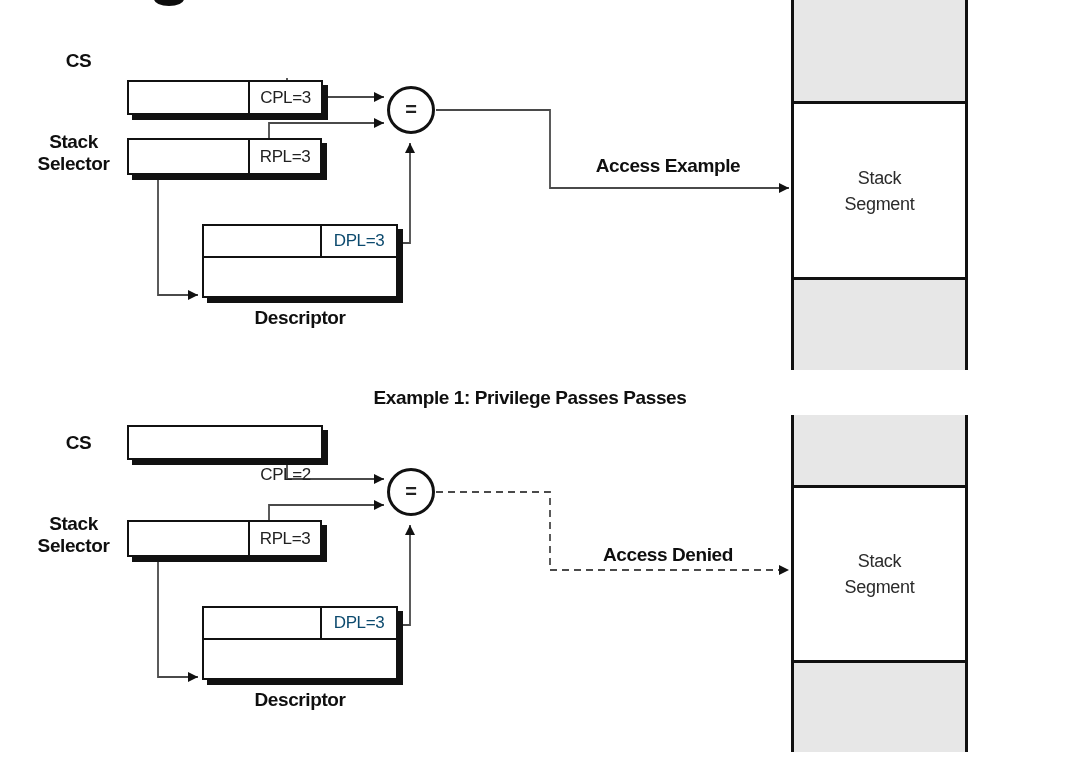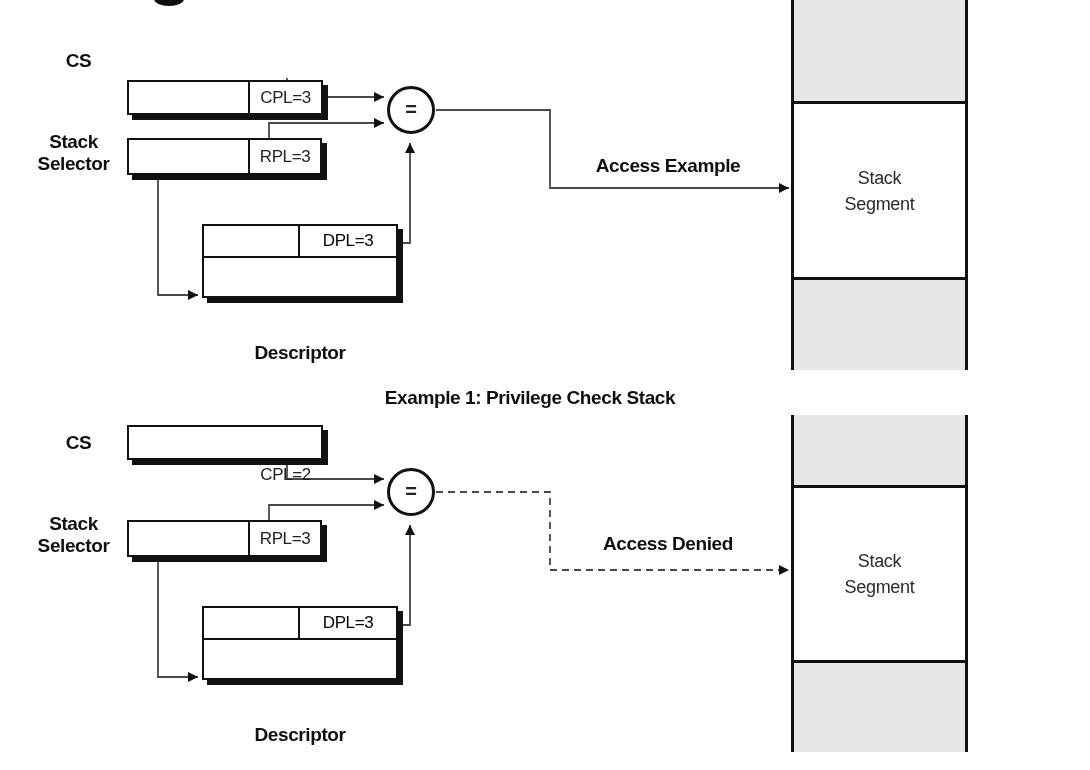--- a/index.html
+++ b/index.html
@@ -28,39 +28,39 @@
     border-left:2px solid #111;display:flex;align-items:center;justify-content:center;
     font-size:17px;letter-spacing:-0.4px;color:#222;
   }
   .descriptor-box{
     position:absolute;background:#fff;border:2px solid #111;
     box-shadow:5px 5px 0 #111;display:flex;flex-direction:column;
   }
   .descriptor-row1{height:32px;border-bottom:2px solid #111;display:flex;}
   .descriptor-row2{flex:1;}
   .descriptor-cell-value{
-    width:98px;border-left:2px solid #111;display:flex;align-items:center;justify-content:center;
-    font-size:17px;letter-spacing:-0.4px;color:#000000;
+    width:76px;border-left:2px solid #111;display:flex;align-items:center;justify-content:center;
+    font-size:17px;letter-spacing:-0.4px;color:#0c4a6e;
   }
   .eq-circle{
     position:absolute;width:48px;height:48px;border:3px solid #111;border-radius:50%;
     background:#fff;display:flex;align-items:center;justify-content:center;
     font-size:20px;font-weight:600;color:#222;padding-bottom:2px;
   }
   .flow-label{
     position:absolute;width:200px;text-align:center;
     font-size:19px;font-weight:bold;letter-spacing:-0.4px;color:#0f0f0f;
   }
   .caption{
     position:absolute;left:330px;top:387px;width:400px;text-align:center;
     font-size:19px;font-weight:bold;letter-spacing:-0.4px;color:#0f0f0f;
   }
   .below-label{
     position:absolute;width:196px;text-align:center;
-    font-size:19px;font-weight:bold;letter-spacing:-0.4px;color:#0f0f0f;margin-top:35px;
+    font-size:19px;font-weight:bold;letter-spacing:-0.4px;color:#0f0f0f;
   }
   .memcol{
     position:absolute;left:791px;width:177px;background:#e7e7e7;
     border-left:3px solid #111;border-right:3px solid #111;
   }
   .segment-box{
     position:absolute;left:0;right:0;background:#fff;
     border-top:3px solid #111;border-bottom:3px solid #111;
     display:flex;flex-direction:column;align-items:center;justify-content:center;
     font-size:18px;letter-spacing:-0.3px;color:#2b2b2b;line-height:26px;
@@ -124,21 +124,21 @@
 
   <div class="flow-label" style="left:568px;top:155px;">Access Example</div>
 
   <div class="memcol" style="top:0;height:370px;">
     <div class="segment-box" style="top:101px;height:179px;">
       <span>Stack</span>
       <span>Segment</span>
     </div>
   </div>
 
-  <div class="caption">Example 1: Privilege Check Stack</div>
+  <div class="caption">Example 1: Privilege Passes Passes</div>
 
   <div class="reg-label" style="left:40px;top:432px;width:77px;">CS</div>
 
   <div class="reg-box" style="left:127px;top:425px;width:196px;height:35px;">
     <div class="cell-empty"></div>
     <div class="cell-value" style="width:73px;margin-top:48px;">CPL=2</div>
   </div>
 
   <div class="reg-label" style="left:30px;top:513px;width:87px;">
     <div>Stack</div>
@@ -155,21 +155,21 @@
       <div class="cell-empty"></div>
       <div class="descriptor-cell-value">DPL=3</div>
     </div>
     <div class="descriptor-row2"></div>
   </div>
 
   <div class="below-label" style="left:202px;top:689px;">Descriptor</div>
 
   <div class="eq-circle" style="left:387px;top:468px;">=</div>
 
-  <div class="flow-label" style="left:568px;top:533px;">Access Denied</div>
+  <div class="flow-label" style="left:568px;top:544px;">Access Denied</div>
 
   <div class="memcol" style="top:415px;height:337px;">
     <div class="segment-box" style="top:70px;height:178px;">
       <span>Stack</span>
       <span>Segment</span>
     </div>
   </div>
 
 </div>
 

